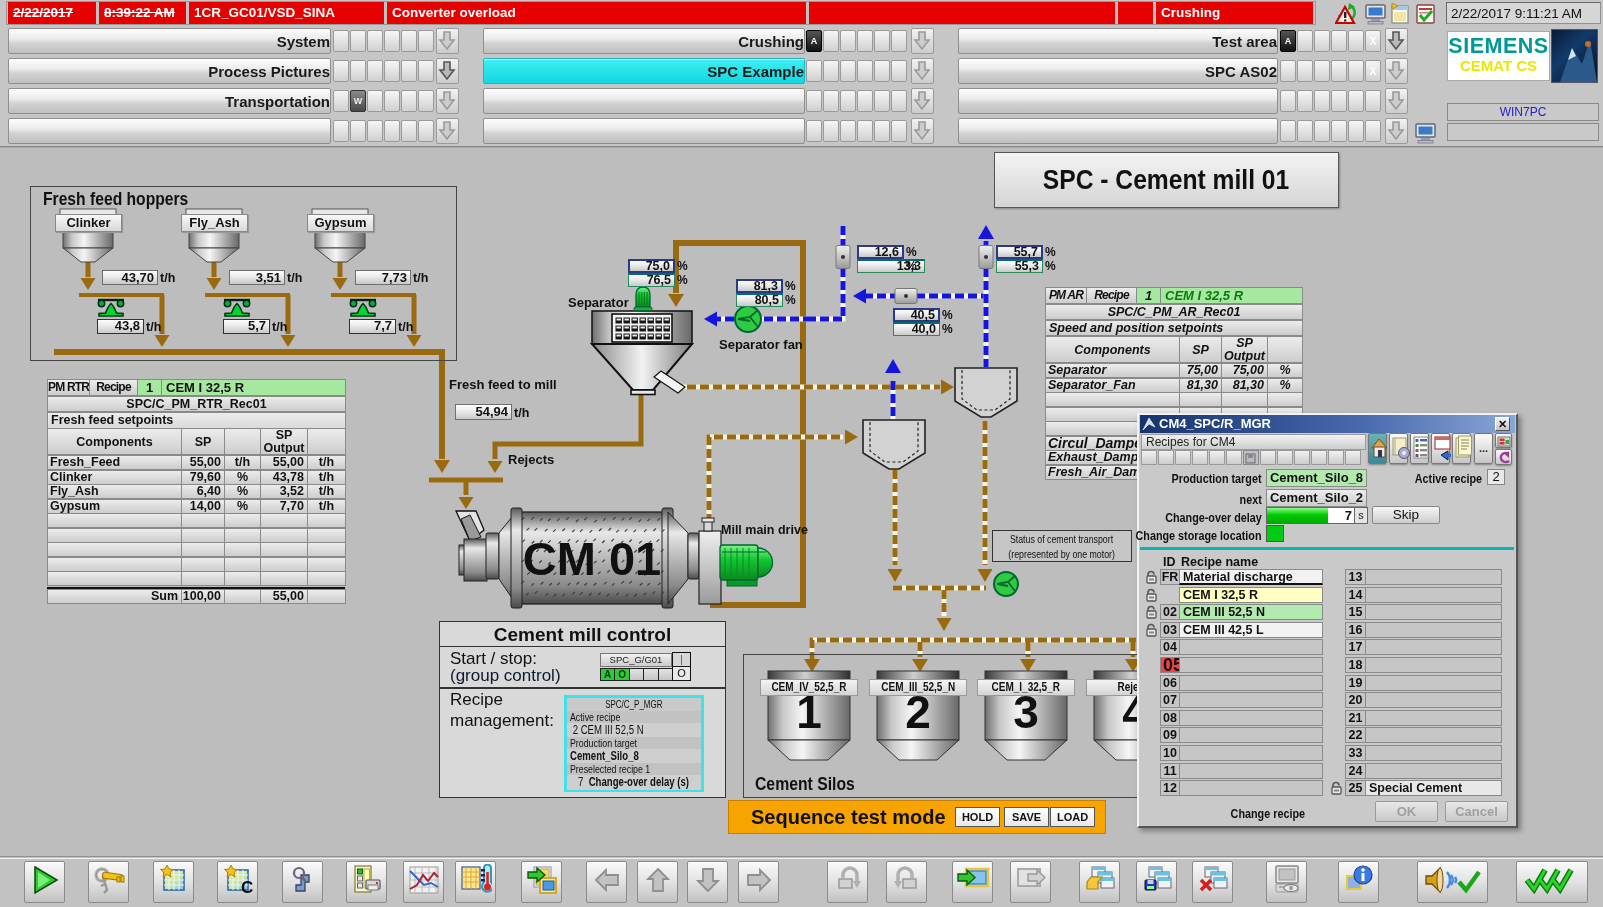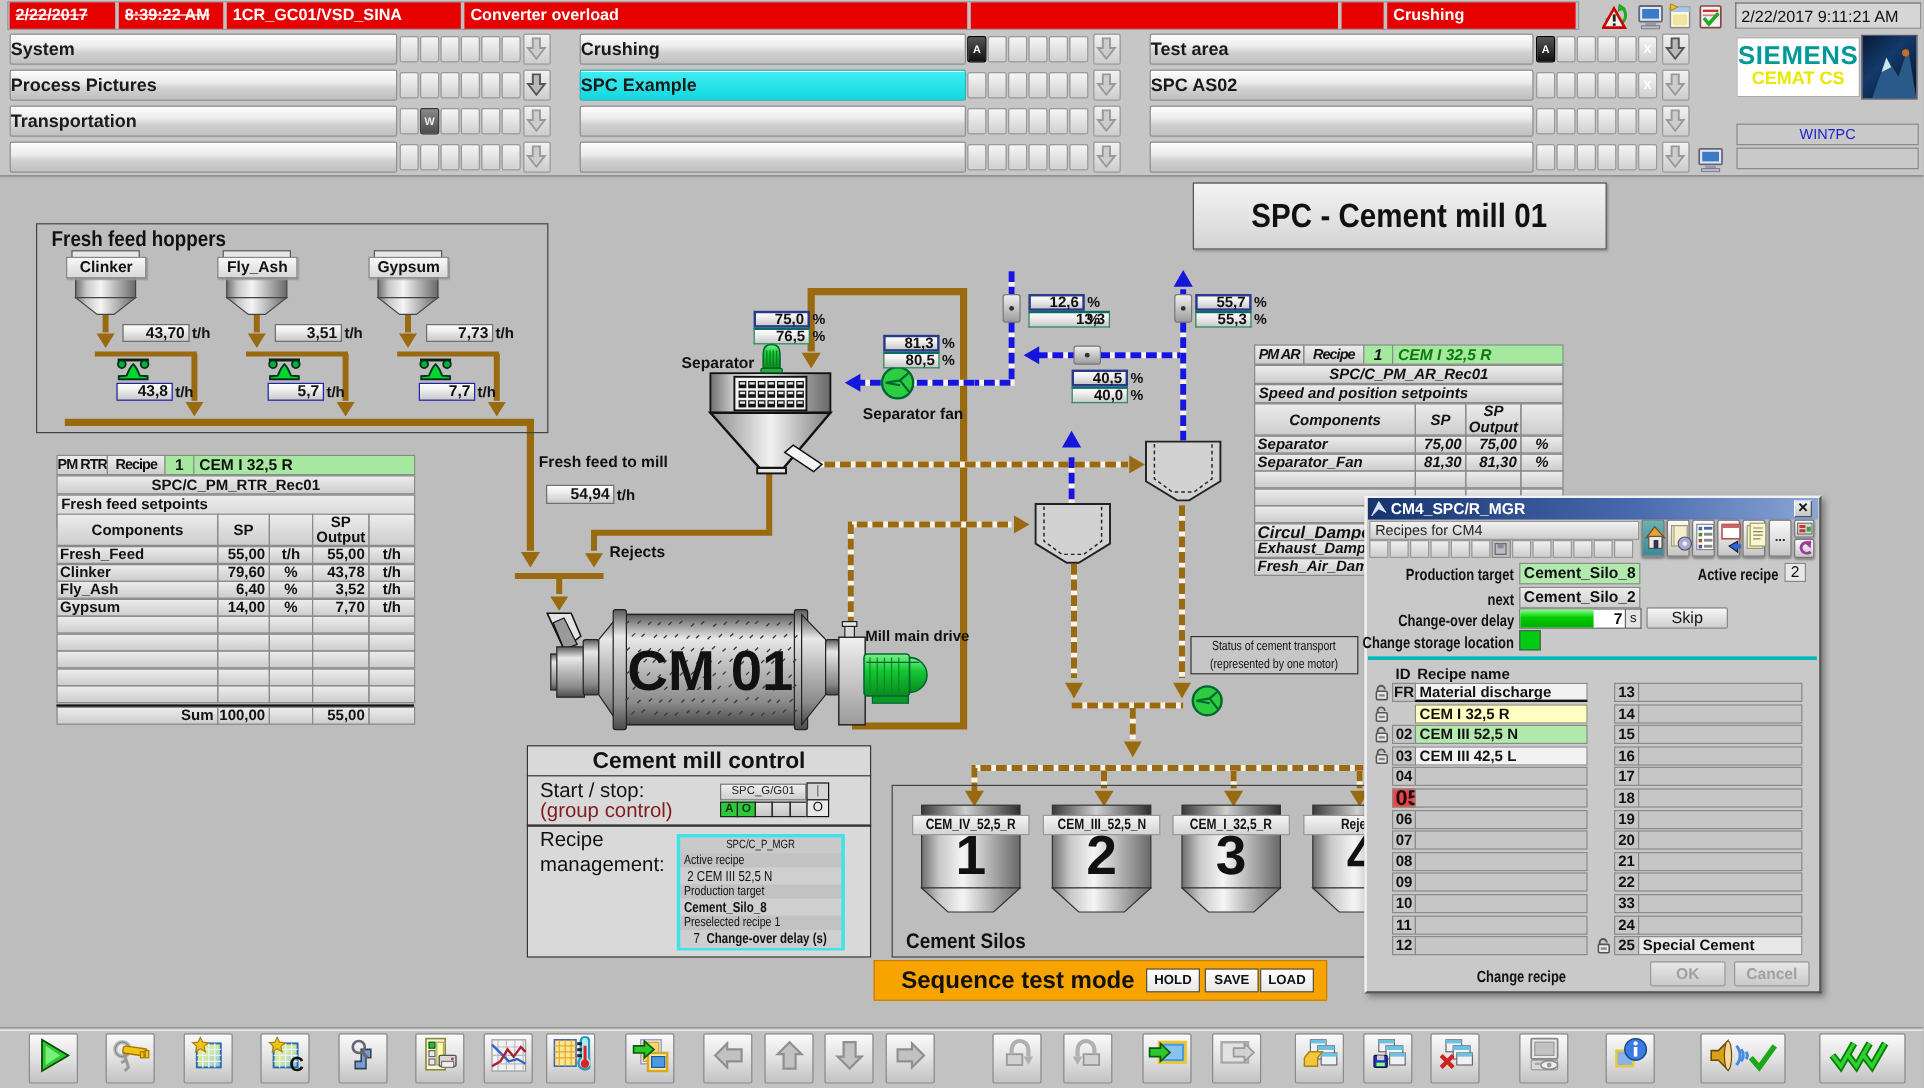--- a/index.html
+++ b/index.html
@@ -3,21 +3,21 @@
 *{margin:0;padding:0;box-sizing:border-box;}
 .sx{display:inline-block;transform:scaleX(0.8);white-space:nowrap;}
 .sxr{display:inline-block;transform:scaleX(0.8);transform-origin:100% 50%;white-space:nowrap;}
 .sxl{display:inline-block;transform:scaleX(0.8);transform-origin:0 50%;white-space:nowrap;}
 html,body{width:1603px;height:907px;overflow:hidden;}
 body{font-family:"Liberation Sans",sans-serif;background:#bdbdbd;position:relative;}
 .abs{position:absolute;}
 .navb{position:absolute;height:26px;border:1px solid #8f8f8f;border-radius:2px;
  background:linear-gradient(to bottom,#fdfdfd 0%,#ececec 40%,#d2d2d2 60%,#bfbfbf 100%);
  box-shadow:inset 0 1px 0 #fff;
- text-align:left;font-weight:bold;font-size:15px;color:#1a1a1a;line-height:25px;}
+ text-align:right;font-weight:bold;font-size:15px;color:#1a1a1a;line-height:25px;}
 .sq{position:absolute;width:16px;height:22px;top:2px;border:1px solid #9a9a9a;border-radius:2px;
  background:linear-gradient(to bottom,#f6f6f6,#d0d0d0);}
 .vb{position:absolute;background:linear-gradient(to bottom,#fdfdfd 0%,#efefef 35%,#c9c9c9 100%);
  border:1px solid #6f6f6f;font-weight:bold;font-size:13px;color:#111;text-align:right;padding-right:3px;}
 .unit{position:absolute;font-weight:bold;font-size:12px;color:#111;}
 .lbl{position:absolute;font-weight:bold;color:#111;white-space:nowrap;}
 .cell{position:absolute;border:1px solid #8a8a8a;background:linear-gradient(to bottom,#ececec,#cdcdcd);
  font-weight:bold;color:#111;overflow:hidden;white-space:nowrap;}
 .num{text-align:right;padding-right:3px;}
 .ctr{text-align:center;}
@@ -759,21 +759,21 @@
     <div class="cell num" style="left:134px;top:177.5px;width:43px;height:15px;font-size:12.5px;line-height:13px;"></div>
     <div class="cell num" style="left:176px;top:177.5px;width:47px;height:15px;font-size:12.5px;line-height:13px;"></div>
     <div class="cell num" style="left:222px;top:177.5px;width:36px;height:15px;font-size:12.5px;line-height:13px;"></div>
   </div>
 <div class="abs" style="left:992px;top:530px;width:140px;height:32px;background:#c6c6c6;border:1px solid #333;font-size:11px;color:#111;text-align:center;line-height:15px;padding-top:1px;"><span class="sx">Status of cement transport</span><br><span class="sx">(represented by one motor)</span></div>
 <div class="abs" style="left:439px;top:621px;width:287px;height:177px;background:#d9d9d9;border:1.5px solid #333;"></div>
 <div class="lbl" style="left:439px;top:624px;width:287px;text-align:center;font-size:19px;">Cement mill control</div>
 <div class="abs" style="left:439px;top:646px;width:287px;height:1px;background:#333;"></div>
 <div class="abs" style="left:439px;top:687px;width:287px;height:2px;background:#333;"></div>
 <div class="abs" style="left:450px;top:649px;font-size:17px;color:#111;">Start / stop:</div>
-<div class="abs" style="left:450px;top:666px;font-size:17px;color:#7f1d1d;">(group control)</div>
+<div class="abs" style="left:450px;top:666px;font-size:17px;color:#0f172a;">(group control)</div>
 <div class="abs" style="left:600px;top:653px;width:72px;height:14px;background:linear-gradient(to bottom,#f0f0f0,#cdcdcd);border:1px solid #777;font-size:9.5px;text-align:center;line-height:12px;color:#222;">SPC_G/G01</div>
 <div class="abs" style="left:600.0px;top:668px;width:15.4px;height:13px;border:1px solid #222;background:#2ec83a;font-weight:bold;font-size:10px;color:#053f12;text-align:center;line-height:11px;">A</div>
 <div class="abs" style="left:614.4px;top:668px;width:15.4px;height:13px;border:1px solid #222;background:#2ec83a;font-weight:bold;font-size:10px;color:#053f12;text-align:center;line-height:11px;">O</div>
 <div class="abs" style="left:628.8px;top:668px;width:15.4px;height:13px;border:1px solid #222;background:linear-gradient(to bottom,#e2e2e2,#c6c6c6);font-weight:bold;font-size:10px;color:#111;text-align:center;line-height:11px;"></div>
 <div class="abs" style="left:643.2px;top:668px;width:15.4px;height:13px;border:1px solid #222;background:linear-gradient(to bottom,#e2e2e2,#c6c6c6);font-weight:bold;font-size:10px;color:#111;text-align:center;line-height:11px;"></div>
 <div class="abs" style="left:657.6px;top:668px;width:15.4px;height:13px;border:1px solid #222;background:linear-gradient(to bottom,#e2e2e2,#c6c6c6);font-weight:bold;font-size:10px;color:#111;text-align:center;line-height:11px;"></div>
 <div class="abs" style="left:672px;top:652px;width:19px;height:15px;border:1.5px solid #111;background:#d6d6d6;font-size:10px;text-align:center;line-height:13px;color:#555;">|</div>
 <div class="abs" style="left:672px;top:666px;width:19px;height:15px;border:1.5px solid #111;background:#e8e8e8;font-size:11px;text-align:center;line-height:12px;color:#111;">O</div>
 <div class="abs" style="left:450px;top:690px;font-size:17px;color:#111;">Recipe</div>
 <div class="abs" style="left:450px;top:711px;font-size:17px;color:#111;">management:</div>

